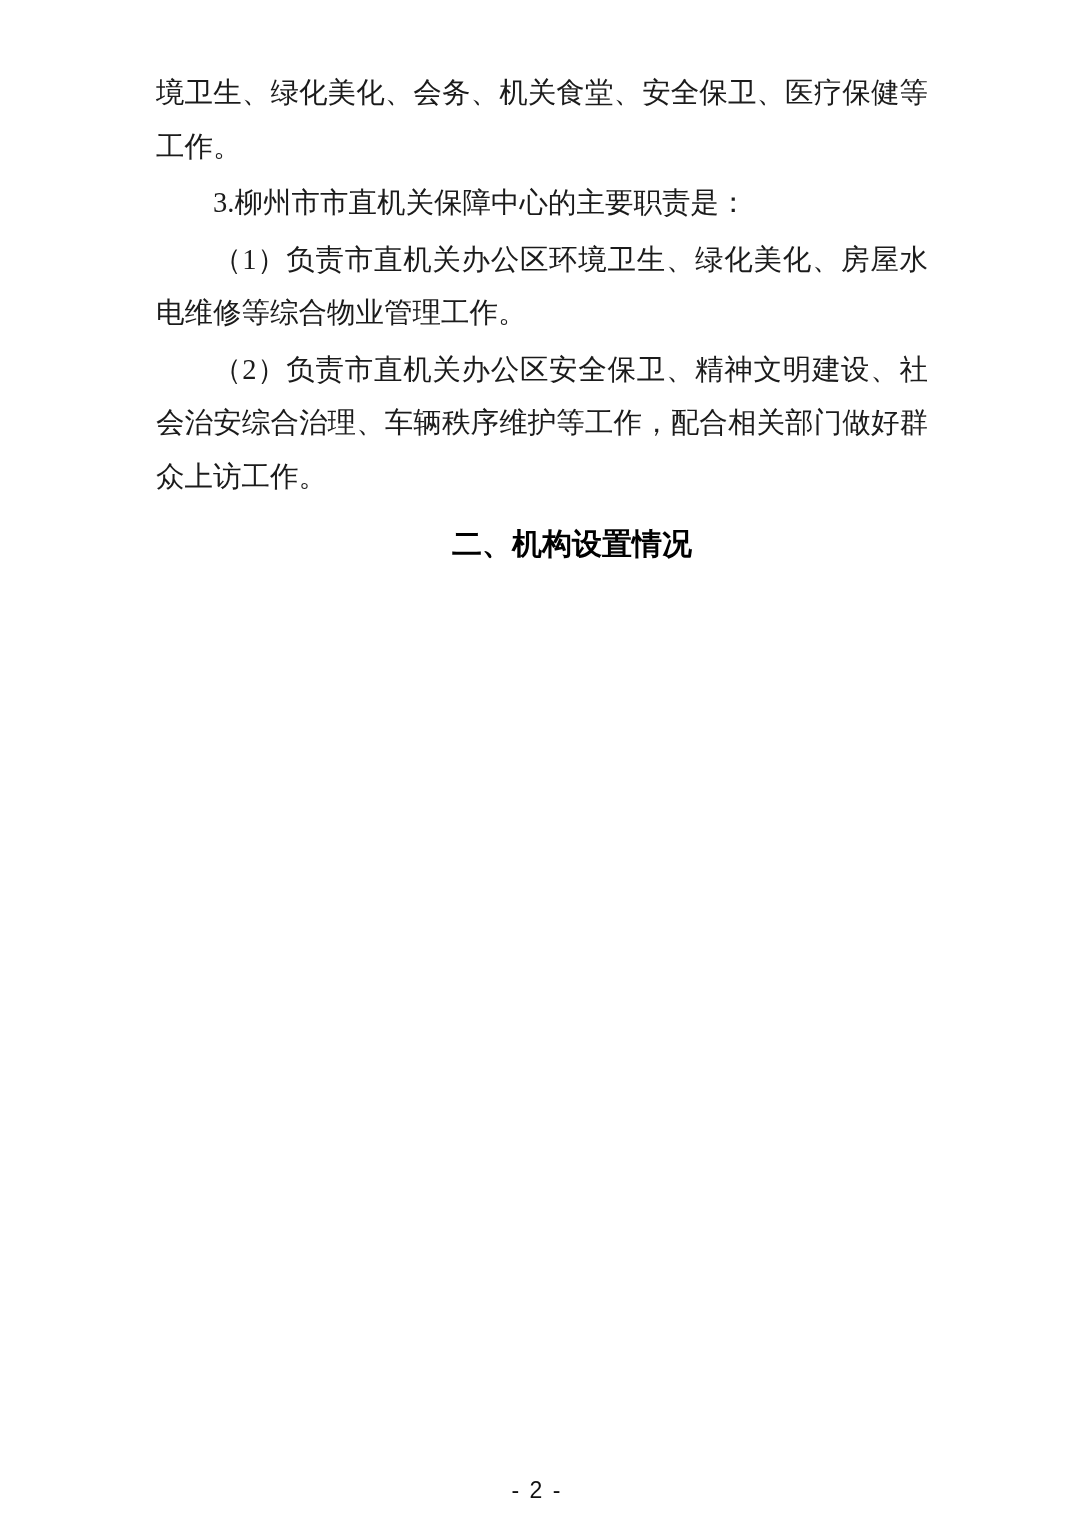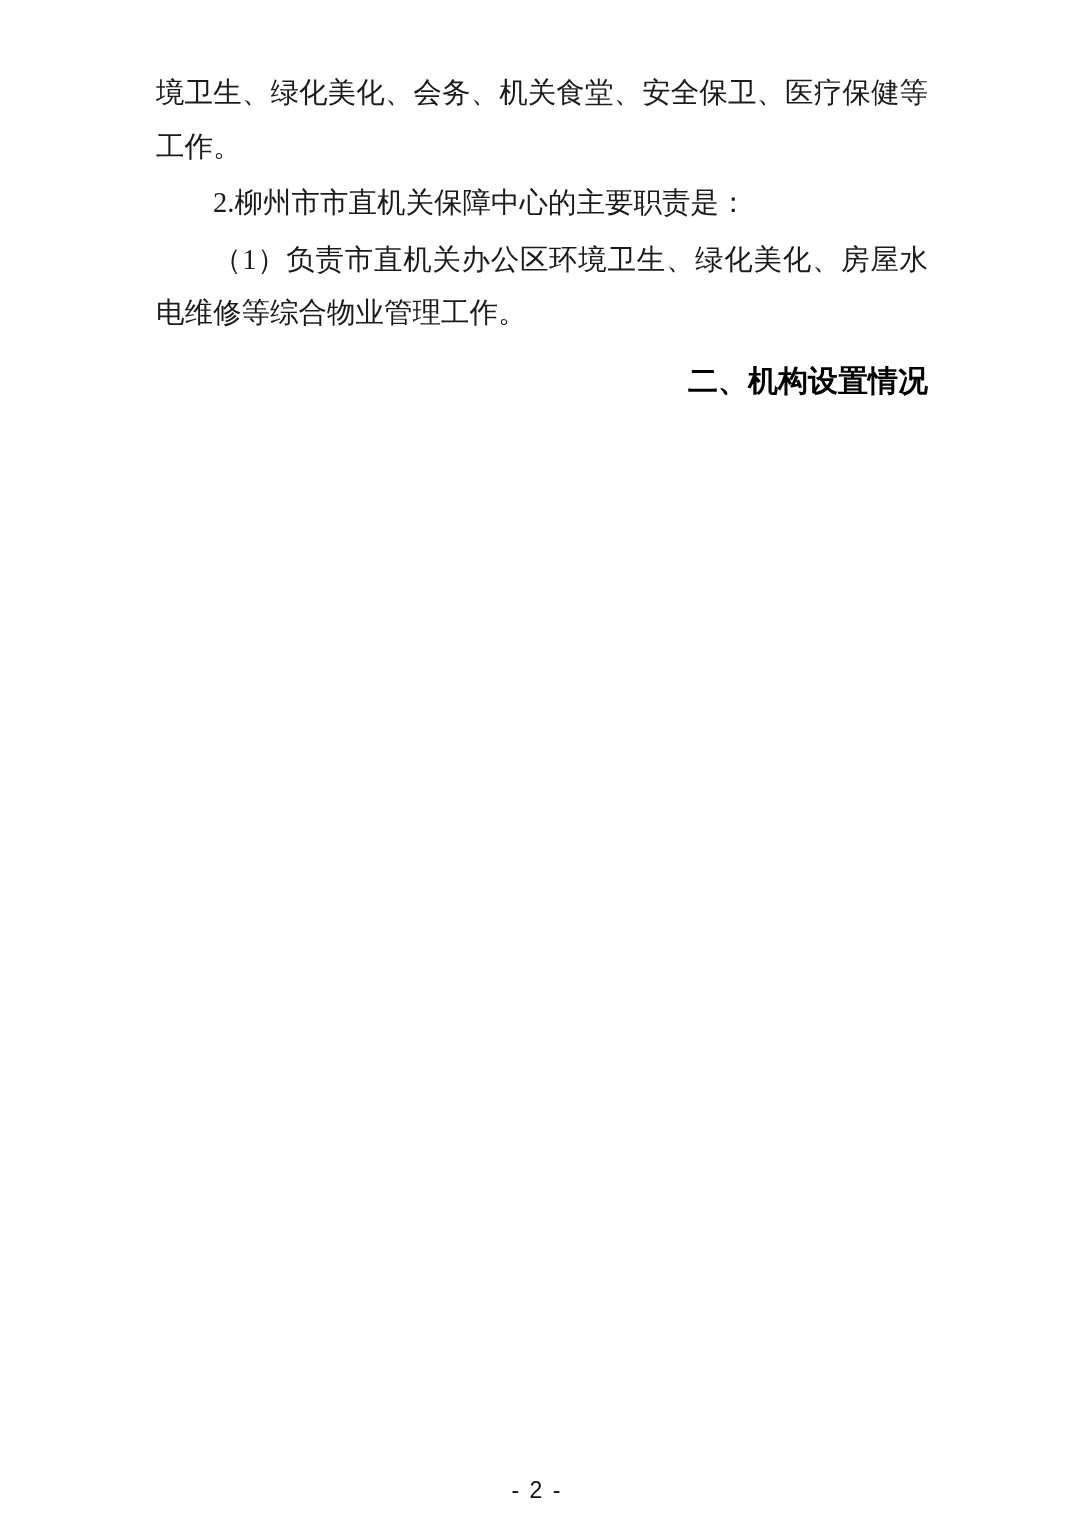--- a/index.html
+++ b/index.html
@@ -34,38 +34,39 @@
   .content p.indent {
     text-indent: 2em;
   }
   .section-heading {
     margin-top: 14px !important;
     text-indent: 2em;
     font-family: "Liberation Sans", "DejaVu Sans", sans-serif;
     font-weight: bold;
     font-size: 30px;
     color: #000000;
-    text-align: right;
+    text-align: center;
   }
   .page-number {
     position: absolute;
     bottom: 16px;
     left: 0;
     width: 100%;
     text-align: center;
     font-family: "Liberation Sans", "DejaVu Sans", sans-serif;
     font-size: 23px;
     color: #111111;
     letter-spacing: 2px;
   }
 </style>
 </head>
 <body>
 
 <div class="page">
   <div class="content">
     <p>境卫生、绿化美化、会务、机关食堂、安全保卫、医疗保健等工作。</p>
-    <p class="indent">2.柳州市市直机关保障中心的主要职责是：</p>
+    <p class="indent">3.柳州市市直机关保障中心的主要职责是：</p>
     <p class="indent">（1）负责市直机关办公区环境卫生、绿化美化、房屋水电维修等综合物业管理工作。</p>
+    <p class="indent">（2）负责市直机关办公区安全保卫、精神文明建设、社会治安综合治理、车辆秩序维护等工作，配合相关部门做好群众上访工作。</p>
     <p class="section-heading">二、机构设置情况</p>
   </div>
   <div class="page-number">- 2 -</div>
 </div>
 
 </body></html>

